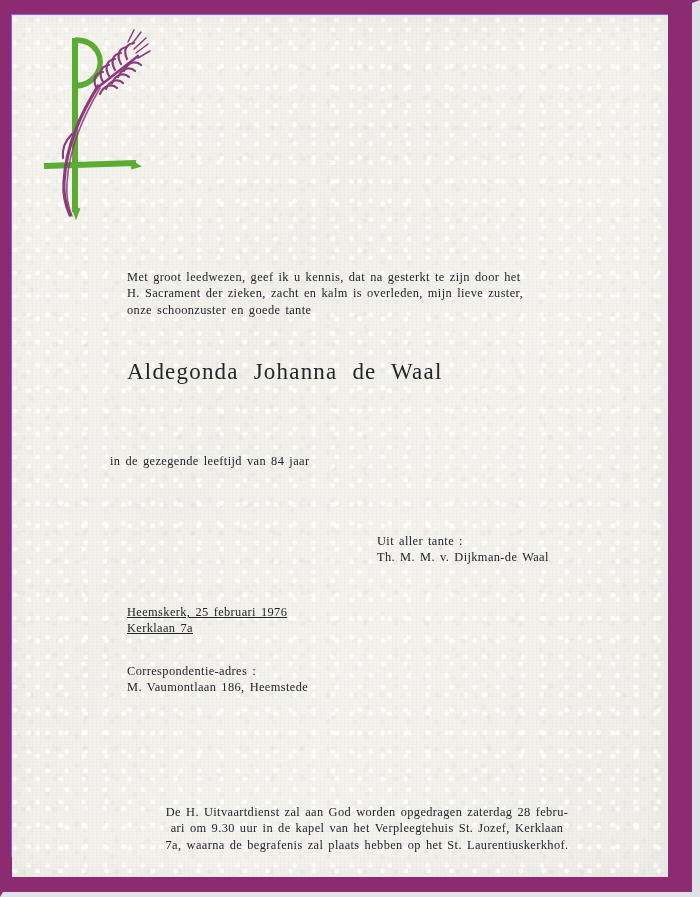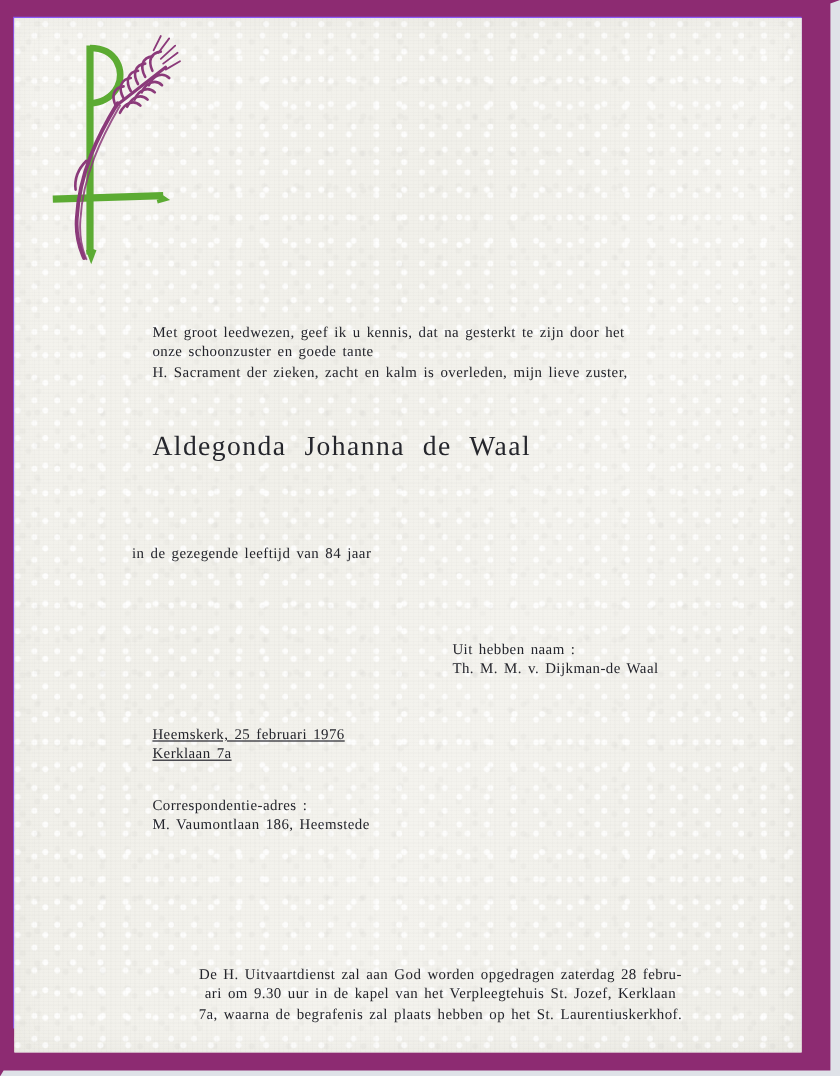--- a/index.html
+++ b/index.html
@@ -167,30 +167,30 @@
       <path d="M92 33 L 104 22" stroke-width="1.5"></path>
       <path d="M94 37 L 106 28" stroke-width="1.5"></path>
       <path d="M96 42 L 108 35" stroke-width="1.5"></path>
       <path d="M90 28 L 99 16" stroke-width="1.5"></path>
       <path d="M86 26 L 92 14" stroke-width="1.5"></path>
     </g>
   </svg>
 
   <div class="txt body-copy" id="intro">
     <span class="line">Met groot leedwezen, geef ik u kennis, dat na gesterkt te zijn door het</span>
+    <span class="line">H. Sacrament der zieken, zacht en kalm is overleden, mijn lieve zuster,</span>
     <span class="line">onze schoonzuster en goede tante</span>
-    <span class="line">H. Sacrament der zieken, zacht en kalm is overleden, mijn lieve zuster,</span>
   </div>
 
   <div class="txt" id="name">Aldegonda  Johanna  de  Waal</div>
 
   <div class="txt body-copy" id="age">in de gezegende leeftijd van 84 jaar</div>
 
   <div class="txt body-copy" id="signature">
-    <span class="line">Uit hebben naam :</span>
+    <span class="line">Uit aller tante :</span>
     <span class="line">Th. M. M. v. Dijkman-de Waal</span>
   </div>
 
   <div class="txt body-copy" id="place">
     <span class="line">Heemskerk, 25 februari 1976</span>
     <span class="line">Kerklaan 7a</span>
   </div>
 
   <div class="txt body-copy" id="corr">
     <span class="line">Correspondentie-adres :</span>

